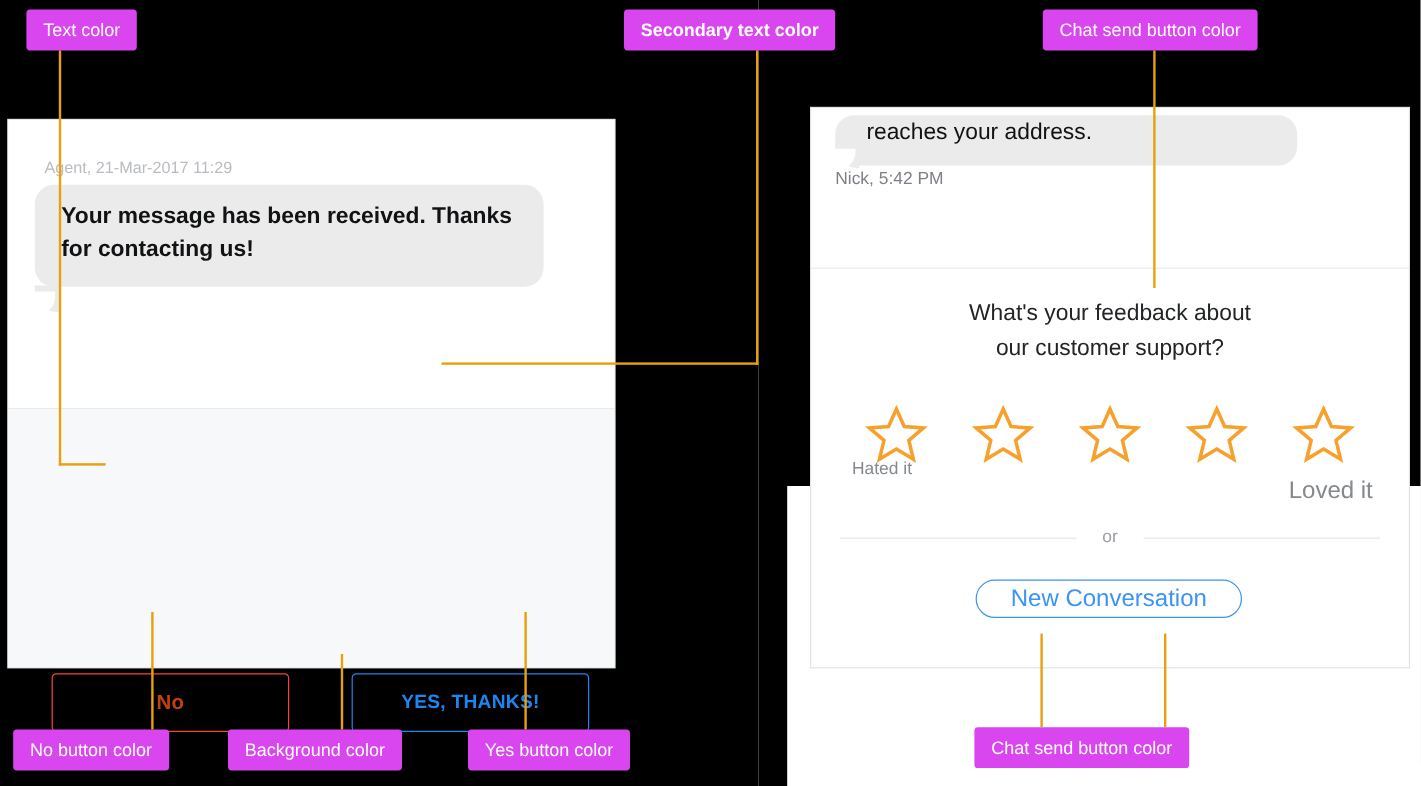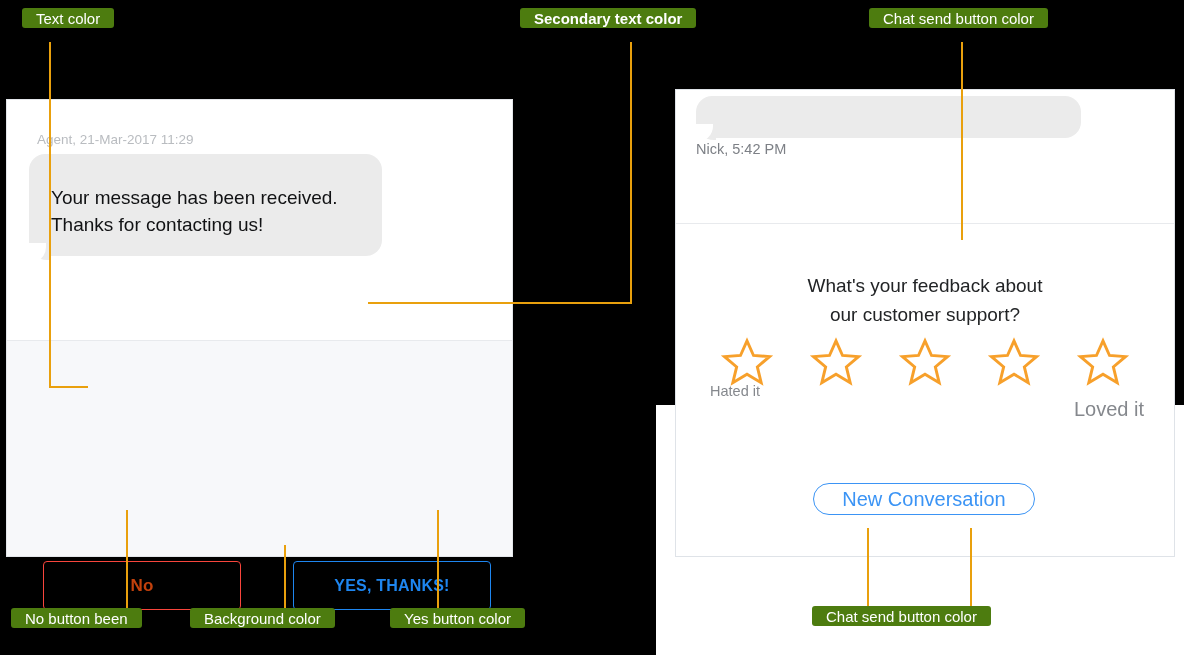--- a/index.html
+++ b/index.html
@@ -3,37 +3,37 @@
 <meta charset="utf-8">
 <style>
   html,body{margin:0;padding:0;background:#ffffff;}
   body{font-family:"Liberation Sans","DejaVu Sans",sans-serif;}
   #stage{position:relative;width:1184px;height:655px;background:#ffffff;overflow:hidden;}
 
   
   .blk{position:absolute;background:#000000;}
 
   
-  .badge{position:absolute;background:#4d7c0f;border-radius:3px;color:#ffffff;
+  .badge{position:absolute;background:#d946ef;border-radius:3px;color:#ffffff;
          font-size:15px;line-height:1;display:flex;align-items:center;justify-content:center;
-         white-space:nowrap;padding:0 14px;height:20px;}
+         white-space:nowrap;padding:0 14px;height:34px;}
   .lead{position:absolute;background:#E9A00D;}
   .lead-v{width:2px;}
   .lead-h{height:2px;}
 
   
   #leftPanel{position:absolute;left:7px;top:100px;width:505px;height:456px;background:#ffffff;
              box-shadow:0 0 0 1px #e3e6ea;}
   #leftTop{position:absolute;left:0;top:0;right:0;height:240px;background:#ffffff;
            border-bottom:1px solid #e8eaed;}
   #leftBottom{position:absolute;left:0;top:241px;right:0;bottom:0;background:#f7f8fa;}
 
   .agent-line{position:absolute;left:30px;top:32px;font-size:13.5px;color:#b9bcc0;}
-  .bubble{position:absolute;left:22px;top:54px;width:353px;background:#ebebeb;
-          border-radius:16px;padding:30px 18px 18px 22px;box-sizing:border-box;}
+  .bubble{position:absolute;left:22px;top:54px;width:424px;background:#ebebeb;
+          border-radius:16px;padding:13px 18px 18px 22px;box-sizing:border-box;font-weight:bold;}
   .bubble-txt{font-size:19px;line-height:27px;color:#111214;}
   .bubble-tail{position:absolute;left:22px;top:138px;width:22px;height:22px;background:#ebebeb;
                border-bottom-left-radius:18px;}
   .bubble-tail:after{content:"";position:absolute;left:-1px;top:5px;width:18px;height:20px;
                background:#ffffff;border-bottom-right-radius:16px;}
 
   .sysmsg{position:absolute;left:0;right:0;top:292px;text-align:center;font-size:14.5px;color:#8b8e93;}
   .typedot{position:absolute;left:256px;top:326px;width:6px;height:6px;border-radius:50%;background:#bfc2c6;}
 
   .btn{position:absolute;box-sizing:border-box;display:flex;align-items:center;justify-content:center;
@@ -48,21 +48,21 @@
            border-radius:16px;}
   .rbubble-txt{position:absolute;left:46px;top:10px;font-size:19px;color:#111214;}
   .rbubble-tail{position:absolute;left:20px;top:30px;width:20px;height:20px;background:#ebebeb;
                 border-bottom-left-radius:18px;}
   .rbubble-tail:after{content:"";position:absolute;left:-1px;top:4px;width:18px;height:18px;
                 background:#ffffff;border-bottom-right-radius:16px;}
   .rname{position:absolute;left:20px;top:51px;font-size:14.5px;color:#7d8086;}
   .rdiv{position:absolute;left:0;right:0;top:133px;height:1px;background:#e8eaed;}
 
   .fbq{position:absolute;left:0;right:0;top:157px;text-align:center;font-size:19px;color:#222426;
-       line-height:29px;margin-top:24px;}
+       line-height:29px;}
   .stars{position:absolute;left:0;right:0;top:245px;display:flex;justify-content:space-around;
          padding:0 26px;box-sizing:border-box;}
   .star svg{display:block;}
   .rate-lo{position:absolute;left:34px;top:293px;font-size:14.5px;color:#85888d;}
   .rate-hi{position:absolute;right:30px;top:308px;font-size:20px;color:#85888d;}
 
   .or-wrap{position:absolute;left:24px;right:24px;top:350px;display:flex;align-items:center;}
   .or-line{flex:1;height:1px;background:#e4e6e9;}
   .or-txt{font-size:14.5px;color:#9a9da2;padding:0 22px;}
 
@@ -92,20 +92,21 @@
     <div id="leftBottom">
       
     </div>
     <div class="btn" id="btnNo">No</div>
     <div class="btn" id="btnYes">YES, THANKS!</div>
   </div>
 
   <div id="rightPanel">
     <div class="rbubble"></div>
     <div class="rbubble-tail"></div>
+    <div class="rbubble-txt">reaches your address.</div>
     <div class="rname">Nick, 5:42 PM</div>
     <div class="rdiv"></div>
 
     <div class="fbq">
       <div>What's your feedback about</div>
       <div>our customer support?</div>
     </div>
 
     <div class="stars">
       <span class="star">
@@ -131,20 +132,25 @@
       <span class="star">
           <svg width="56" height="54" viewBox="0 0 24 24" fill="none" stroke="#F7A02B" stroke-width="1.3">
             <polygon points="12,2.6 14.9,9.1 22,9.6 16.6,14.2 18.3,21.2 12,17.4 5.7,21.2 7.4,14.2 2,9.6 9.1,9.1"></polygon>
           </svg>
         </span>
     </div>
 
     <div class="rate-lo">Hated it</div>
     <div class="rate-hi">Loved it</div>
 
+    <div class="or-wrap">
+      <span class="or-line"></span>
+      <span class="or-txt">or</span>
+      <span class="or-line"></span>
+    </div>
 
     <div id="btnNew">New Conversation</div>
   </div>
 
   <div class="lead lead-v" style="left:49px;top:42px;height:346px;"></div>
   <div class="lead lead-h" style="left:49px;top:386px;width:39px;"></div>
 
   <div class="lead lead-v" style="left:630px;top:42px;height:262px;"></div>
   <div class="lead lead-h" style="left:368px;top:302px;width:264px;"></div>
 
@@ -155,18 +161,18 @@
   <div class="lead lead-v" style="left:284px;top:545px;height:63px;"></div>
 
   <div class="lead lead-v" style="left:437px;top:510px;height:98px;"></div>
 
   <div class="lead lead-v" style="left:867px;top:528px;height:78px;"></div>
   <div class="lead lead-v" style="left:970px;top:528px;height:78px;"></div>
 
   <div class="badge" style="left:22px;top:8px;">Text color</div>
   <div class="badge" style="left:520px;top:8px;font-weight:bold;">Secondary text color</div>
   <div class="badge" style="left:869px;top:8px;">Chat send button color</div>
-  <div class="badge" style="left:11px;top:608px;">No button been</div>
+  <div class="badge" style="left:11px;top:608px;">No button color</div>
   <div class="badge" style="left:390px;top:608px;">Yes button color</div>
   <div class="badge" style="left:190px;top:608px;">Background color</div>
   <div class="badge" style="left:812px;top:606px;">Chat send button color</div>
 
 </div>
 
 </body></html>

